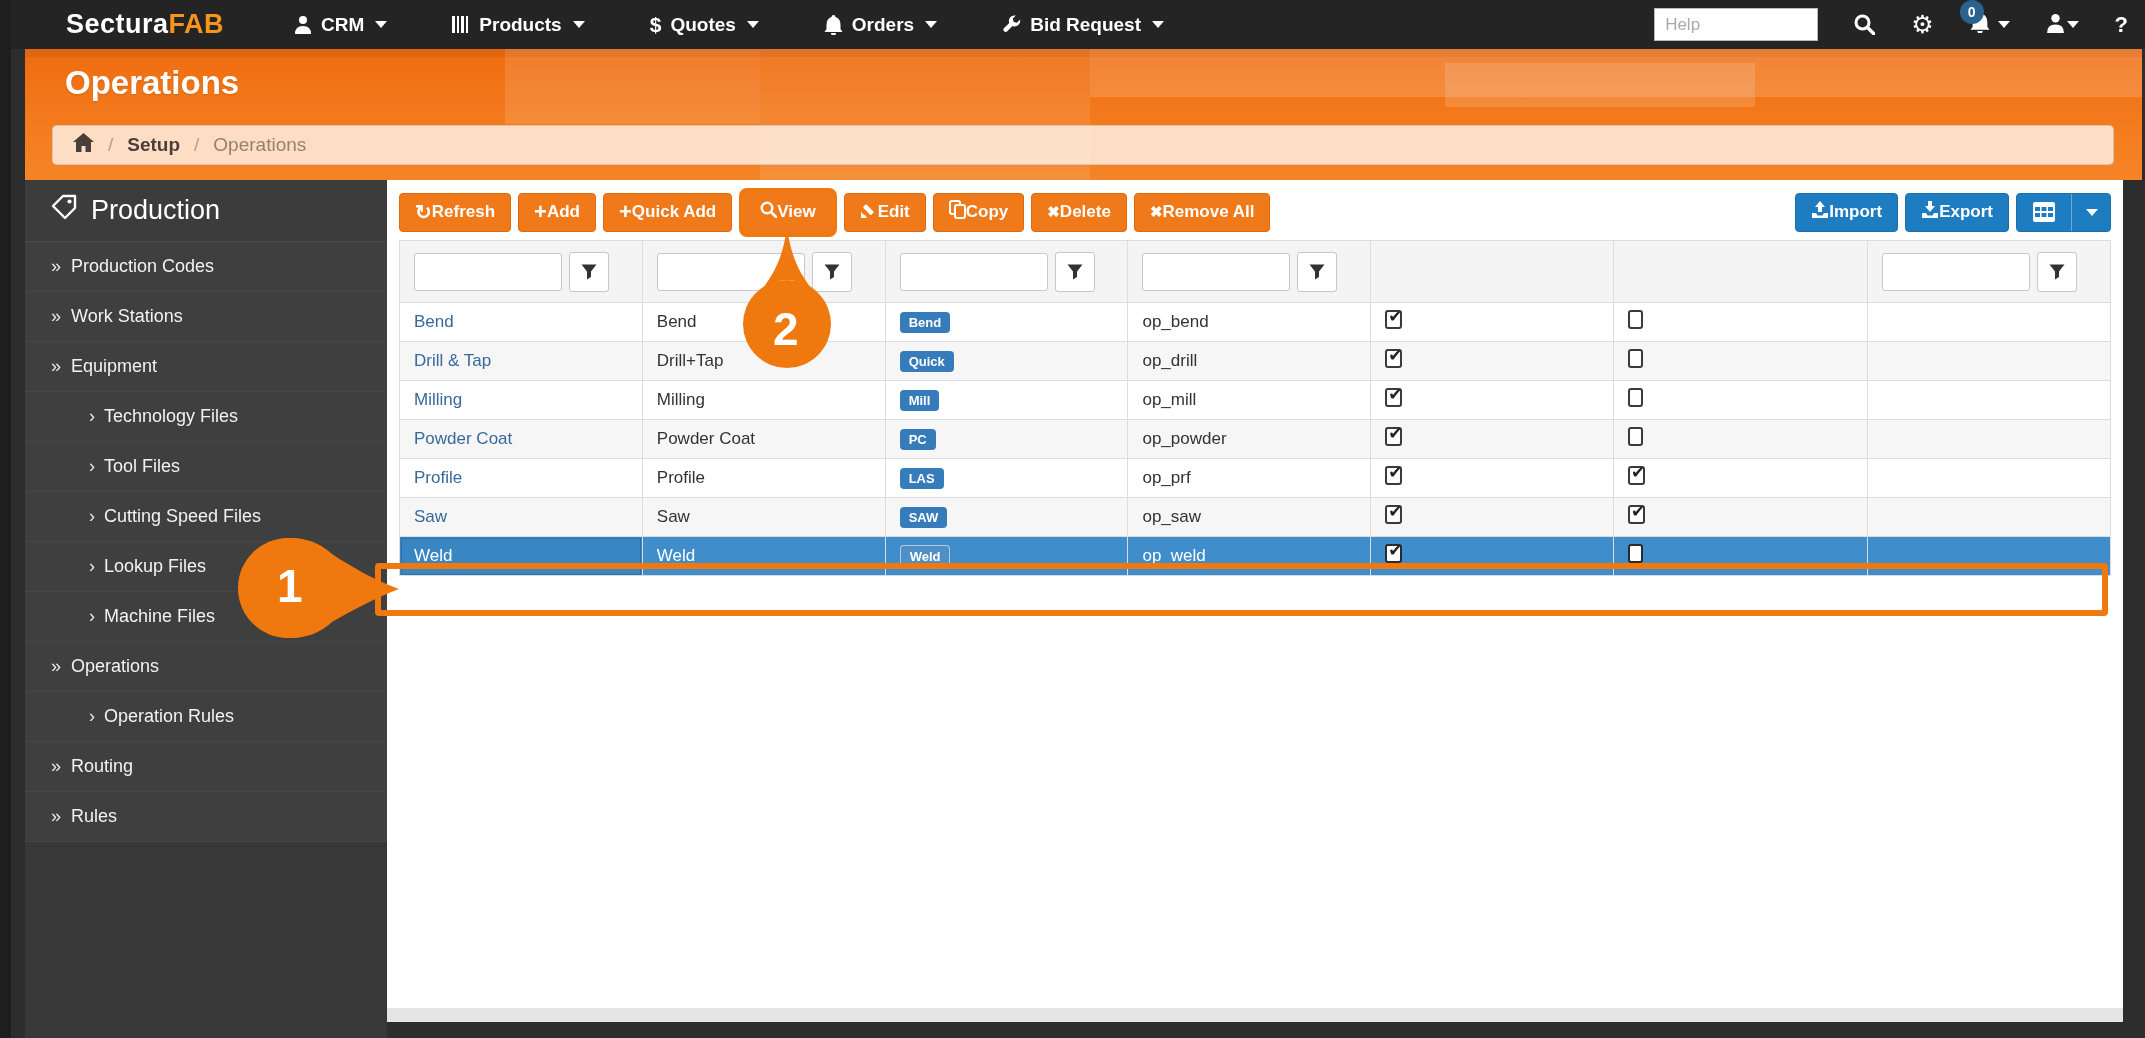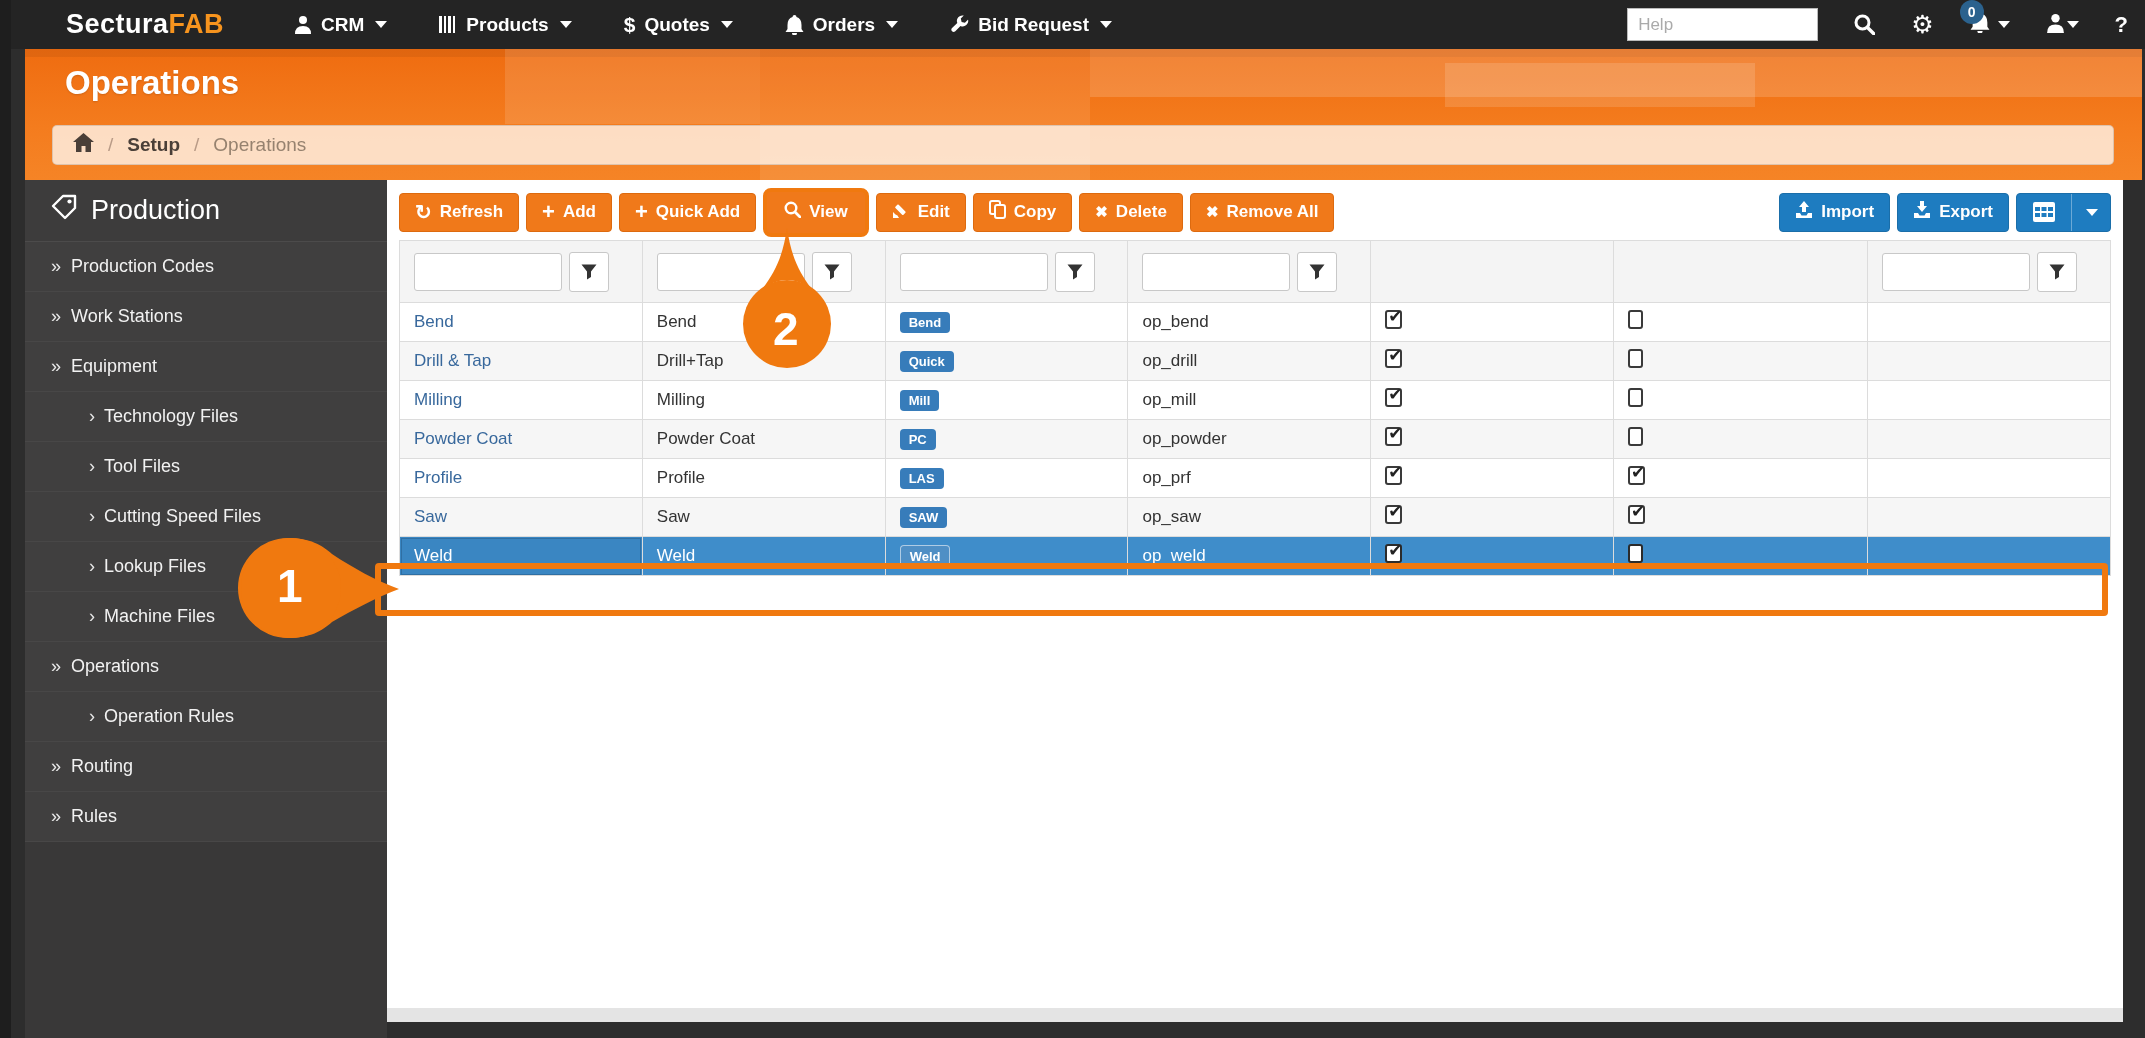--- a/index.html
+++ b/index.html
@@ -5,28 +5,28 @@
   * { margin:0; padding:0; box-sizing:border-box; }
   body { background:#1e1e1e; font-family:"Liberation Sans", sans-serif; }
   .page { position:relative; width:2145px; height:1038px; background:#2d2d2d; overflow:hidden;margin-left:11px; }
 
   
   .topbar { position:absolute; top:0; left:0; width:2145px; height:49px; background:#242424;
             display:flex; align-items:center; }
   .brand { margin-left:55px; font-size:27px; font-weight:bold; letter-spacing:.5px; }
   .brand .b1 { color:#ffffff; }
   .brand .b2 { color:#f7941e; }
-  .nav-menus { display:flex; align-items:center; margin-left:70px; gap:52px; }
+  .nav-menus { display:flex; align-items:center; margin-left:70px; gap:65px; }
   .nav-item { display:flex; align-items:center; gap:9px; color:#ffffff; font-size:19px; font-weight:bold; cursor:pointer; }
   .nav-item svg { display:block; }
   .dollar-glyph::before { content:"$"; font-size:21px; font-weight:bold; color:#fff; }
   .caret { width:0; height:0; border-left:6px solid transparent; border-right:6px solid transparent;
            border-top:7px solid #ffffff; display:inline-block; margin-left:2px; }
   .topbar-right { margin-left:auto; display:flex; align-items:center; gap:36px; margin-right:28px; }
-  .help-input { width:191px; height:33px; border:1px solid #bbb; background:#ffffff; padding:0 10px;
+  .help-input { width:164px; height:33px; border:1px solid #bbb; background:#ffffff; padding:0 10px;
                 font-size:17px; color:#333; font-family:"Liberation Sans",sans-serif; }
   .help-input::placeholder { color:#aaa; }
   .top-icon { color:#fff; display:flex; align-items:center; cursor:pointer; position:relative; }
   .gear-glyph::before { content:"⚙"; font-size:25px; color:#fff; }
   .q-glyph { font-size:22px; font-weight:bold; color:#fff; }
   .bell-wrap { position:relative; display:flex; align-items:center; gap:6px; }
   .notif-badge { position:absolute; top:-12px; left:-10px; width:24px; height:24px; border-radius:50%;
                  background:#2b628e; color:#fff; font-size:14px; font-weight:bold;
                  display:flex; align-items:center; justify-content:center; }
 
@@ -59,21 +59,21 @@
   .side-item.lvl1::before { content:"»"; margin-right:10px; color:#e8e8e8; }
   .side-item.lvl2 { padding-left:64px; }
   .side-item.lvl2::before { content:"›"; margin-right:9px; color:#e8e8e8; }
   .side-rest { background:#393838; height:100%; }
 
   .content { width:1736px; background:#ffffff; height:842px; position:relative;
              border-bottom:14px solid #e4e4e4; }
 
   
   .toolbar { display:flex; align-items:center; padding:8px 12px 0 12px; height:56px; }
-  .btn { display:inline-flex; align-items:center; gap:8px; height:39px; padding:0 15px;
+  .btn { display:inline-flex; align-items:center; gap:0; height:39px; padding:0 15px;
          border-radius:4px; font-size:17px; font-weight:bold; color:#fff; cursor:pointer;
          font-family:"Liberation Sans",sans-serif; border:1px solid transparent; }
   .btn-orange { background:#f0791a; border-color:#dd6a0f; margin-right:7px; }
   .btn-blue { background:#1e7cc0; border-color:#1a6ea9; margin-left:7px; }
   .glyph-refresh::before { content:"↻"; font-size:20px; font-weight:bold; }
   .glyph-plus::before { content:"+"; font-size:22px; font-weight:bold; }
   .glyph-x::before { content:"✖"; font-size:15px; }
   .view-annot { display:inline-block; border:4px solid #f0790f; background:#f0791a; border-radius:8px;
                 padding:1px; margin-right:7px; }
   .view-annot .btn-orange { margin-right:0; border-color:transparent; }

